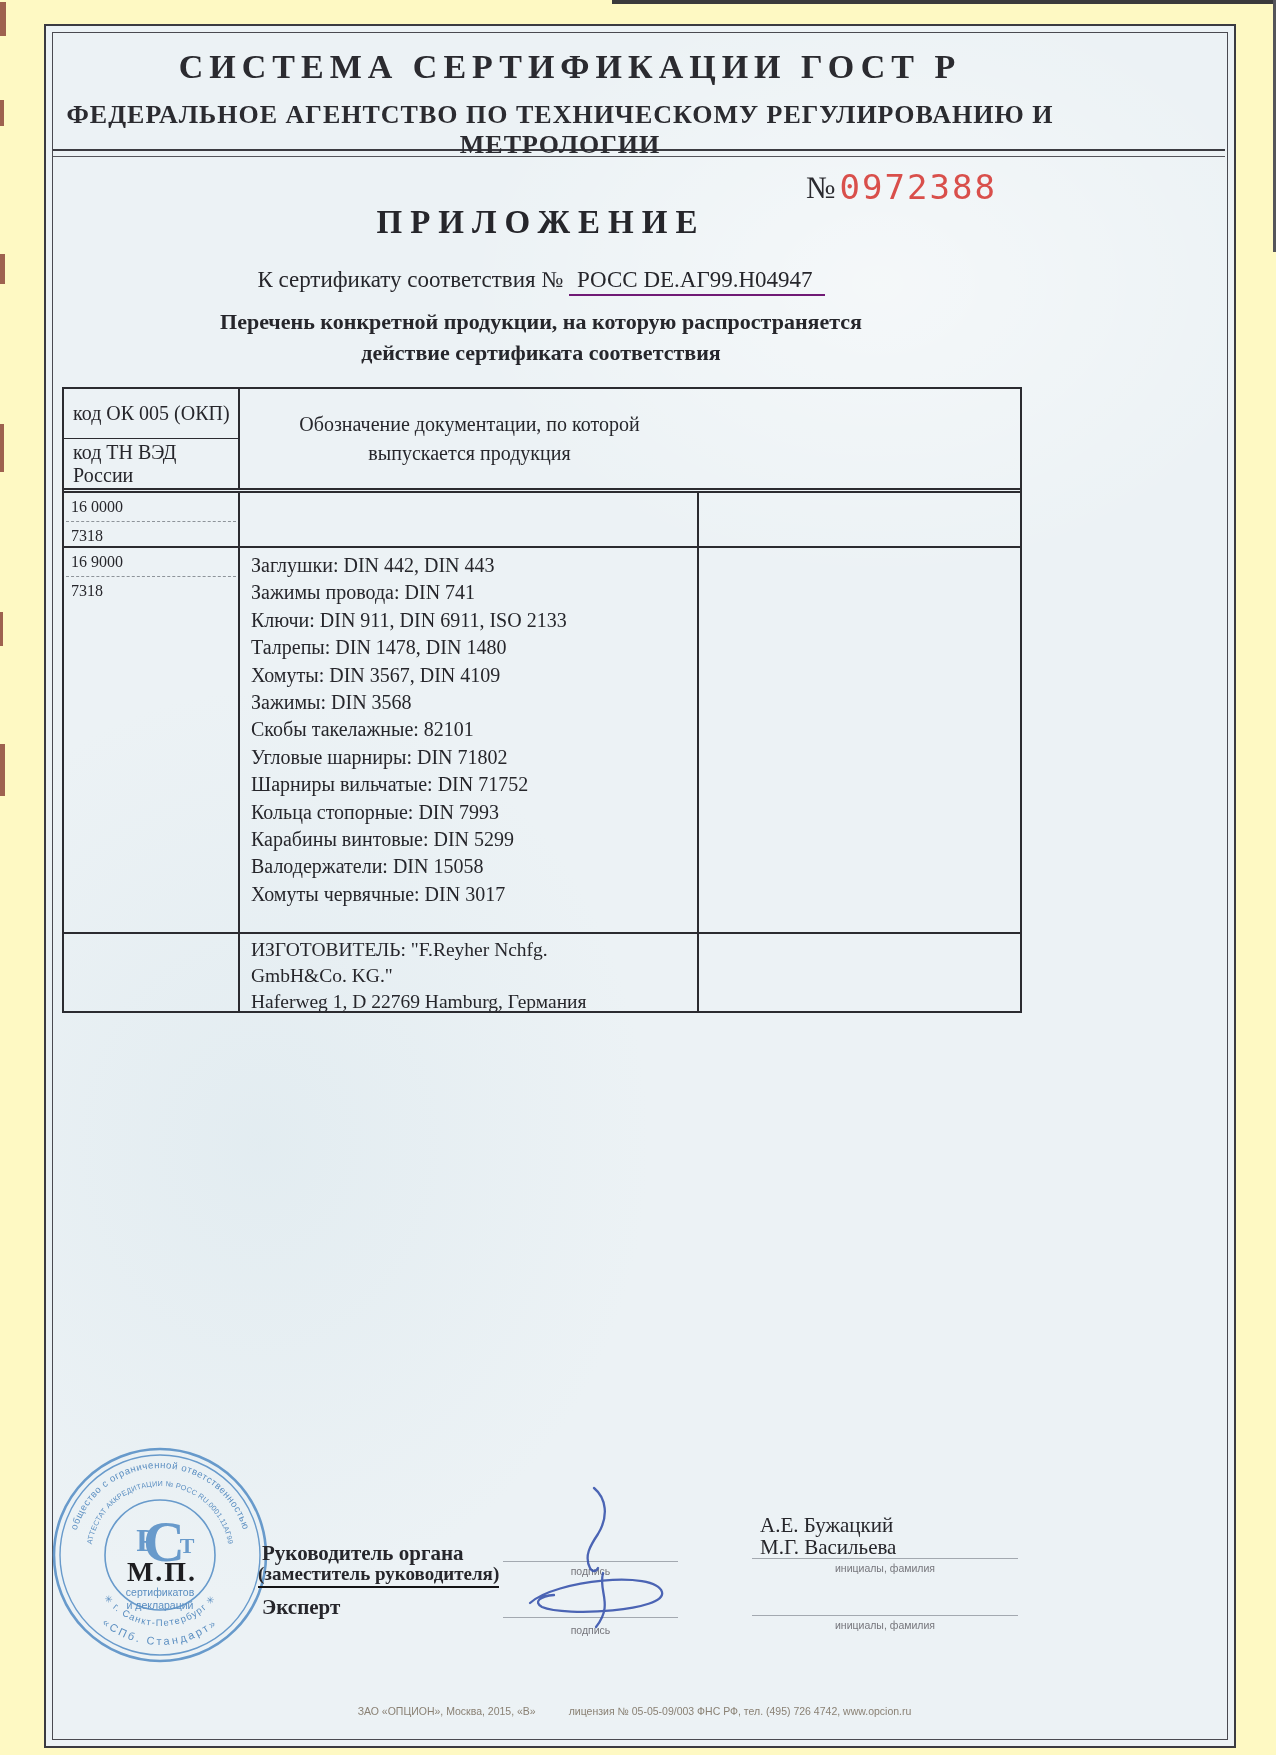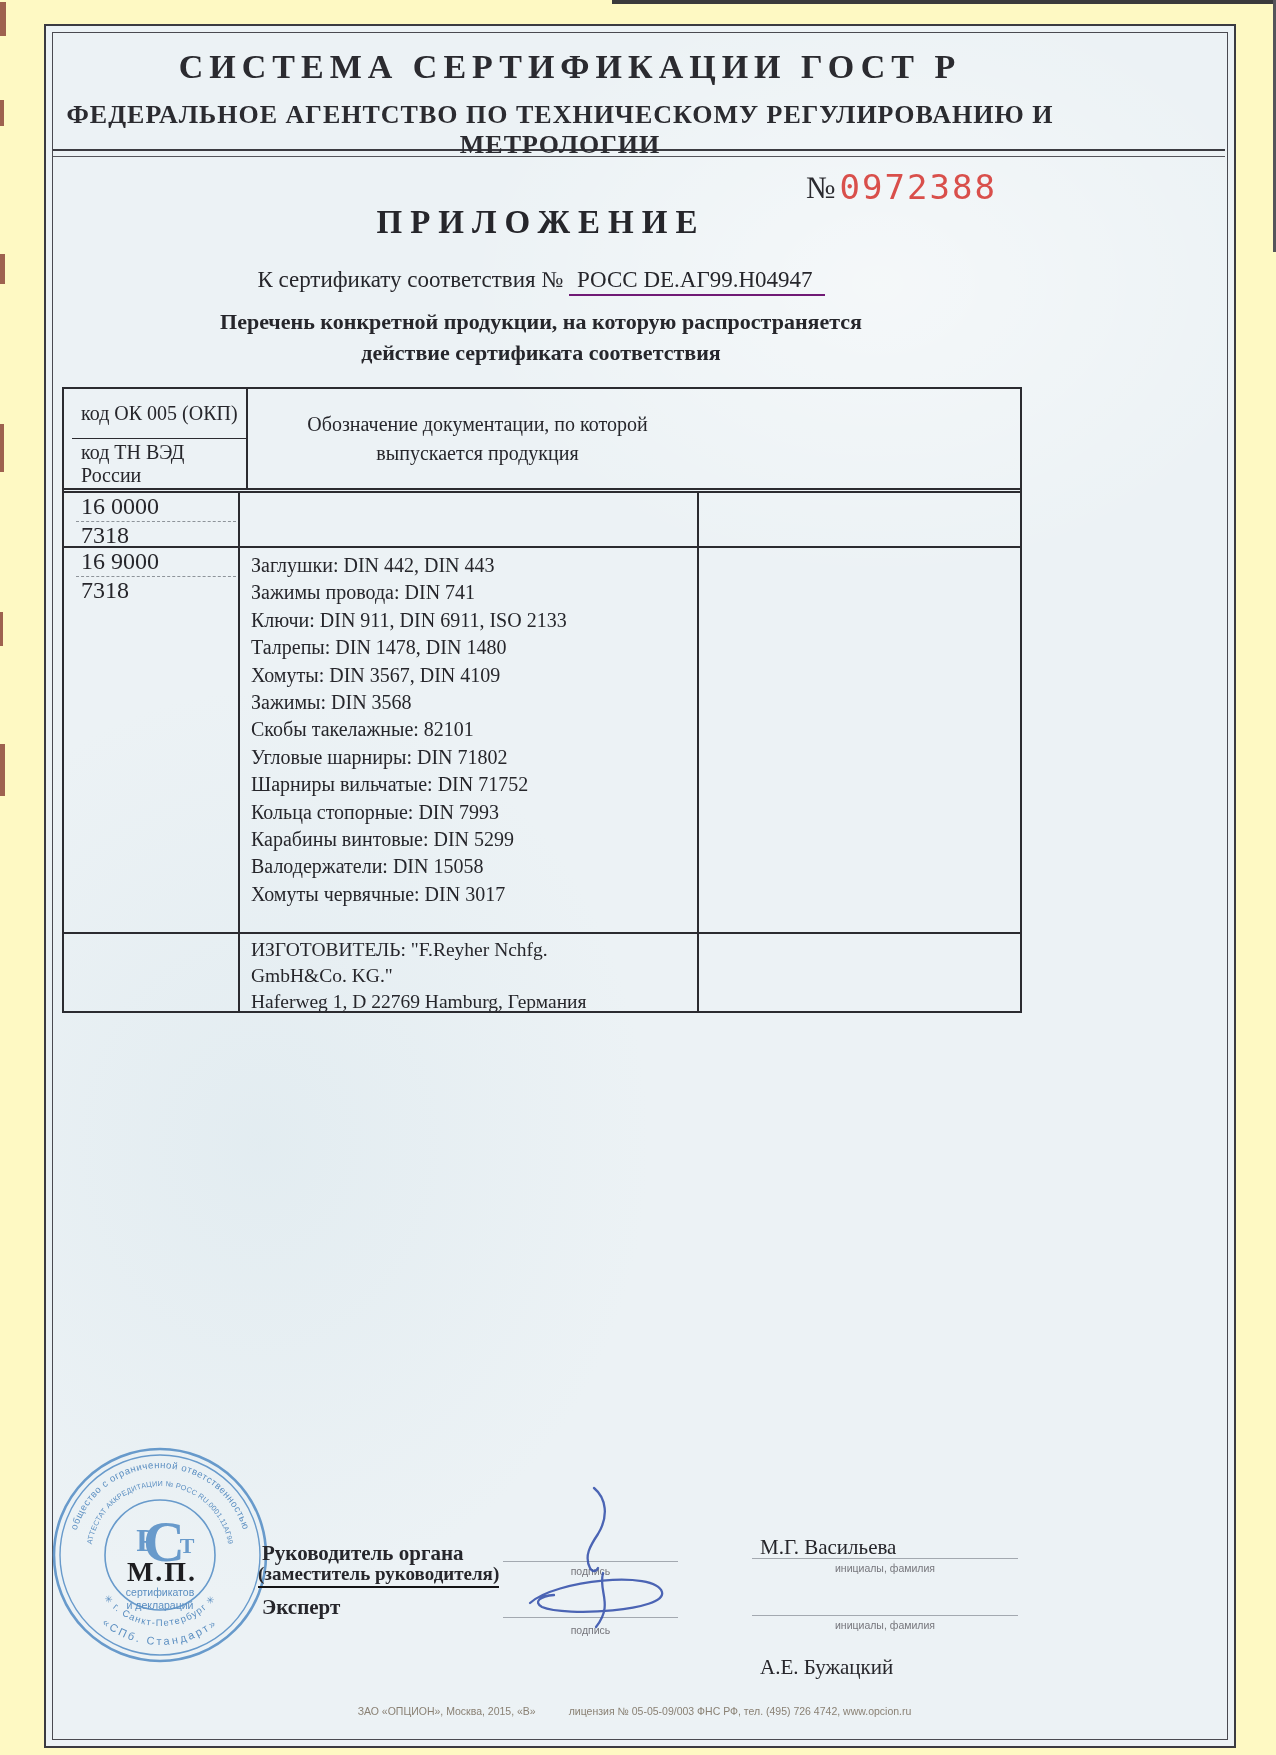--- a/index.html
+++ b/index.html
@@ -37,30 +37,30 @@
   .cert-line{left:62px;top:267px;width:958px;text-align:center;font-size:23px;}
   .cert-num{border-bottom:2px solid #701a75;padding:0 12px 2px 8px;}
   .scope1{left:62px;top:309px;width:958px;text-align:center;font-size:22px;font-weight:bold;}
   .scope2{left:62px;top:340px;width:958px;text-align:center;font-size:22px;font-weight:bold;}
 
   
   .tbl{left:62px;top:387px;width:956px;border:2.2px solid #2b2b30;}
   .trow{display:grid;grid-template-columns:176px 459px 1fr;}
   .trow>div{border-right:2px solid #2b2b30;overflow:hidden;}
   .trow>div:last-child{border-right:none;}
-  .hdr{height:99px;border-bottom:5px double #2b2b30;padding-left:8px;}
+  .hdr{height:99px;border-bottom:5px double #2b2b30;}
   .r1{height:53px;border-bottom:2px solid #2b2b30;}
   .r2{height:384px;border-bottom:2px solid #2b2b30;}
   .r3{height:77px;}
   .hc1{display:flex;flex-direction:column;}
   .hc1>div{flex:1;display:flex;align-items:center;padding-left:9px;font-size:20px;}
   .hc1>div:first-child{border-bottom:1.6px solid #2b2b30;}
   .hcc{display:flex;align-items:center;justify-content:center;text-align:center;
        font-size:20px;line-height:1.45;padding:0 28px;}
-  .code-cell{font-size:24px;padding-left:10px;}
+  .code-cell{font-size:16px;}
   .okp{margin:0 2px;padding:2px 4px 3px 5px;border-bottom:1.6px dashed #8e949a;line-height:23px;}
   .tnved{padding:2px 4px 0 7px;line-height:23px;}
   .plist{padding:4px 8px 0 11px;font-size:20px;line-height:27.4px;}
   .mlist{padding:3px 8px 0 11px;font-size:19.5px;line-height:25.8px;}
 
   
   .stamp{left:48px;top:1443px;width:224px;height:224px;opacity:.92;}
   .mp-mark{left:120px;top:1556px;width:84px;text-align:center;font-size:28px;font-weight:bold;
            color:#1d1d20;letter-spacing:2px;}
 
@@ -68,21 +68,21 @@
   .role-head{left:262px;top:1541px;font-size:21px;font-weight:bold;}
   .role-head-sub{left:258px;top:1563px;font-size:19px;font-weight:bold;border-bottom:2.6px solid #141416;padding-bottom:1px;}
   .role-expert{left:262px;top:1595px;font-size:21px;font-weight:bold;}
   .sigline{left:503px;width:175px;border-top:1.4px solid #a3a9b0;height:0;}
   .sl1{top:1561px;} .sl2{top:1617px;}
   .cap{font-family:"Liberation Sans", sans-serif;font-size:10.5px;color:#76767c;text-align:center;}
   .cap-p1{left:503px;top:1565px;width:175px;}
   .cap-p2{left:503px;top:1624px;width:175px;}
   .name{font-size:21px;}
   .name1{left:760px;top:1535px;}
-  .name2{left:760px;top:1655px;}
+  .name2{left:760px;top:1513px;}
   .nameline{left:752px;width:266px;border-top:1.2px solid #a3a9b0;height:0;}
   .nl1{top:1558px;} .nl2{top:1615px;}
   .cap-n1{left:752px;top:1562px;width:266px;}
   .cap-n2{left:752px;top:1619px;width:266px;}
   .pen{left:470px;top:1480px;width:260px;height:170px;}
 
   
   .footer{left:62px;top:1705px;width:1145px;display:flex;justify-content:center;gap:33px;
           font-family:"Liberation Sans", sans-serif;font-size:10.5px;color:#8a8174;white-space:nowrap;}
 </style>

